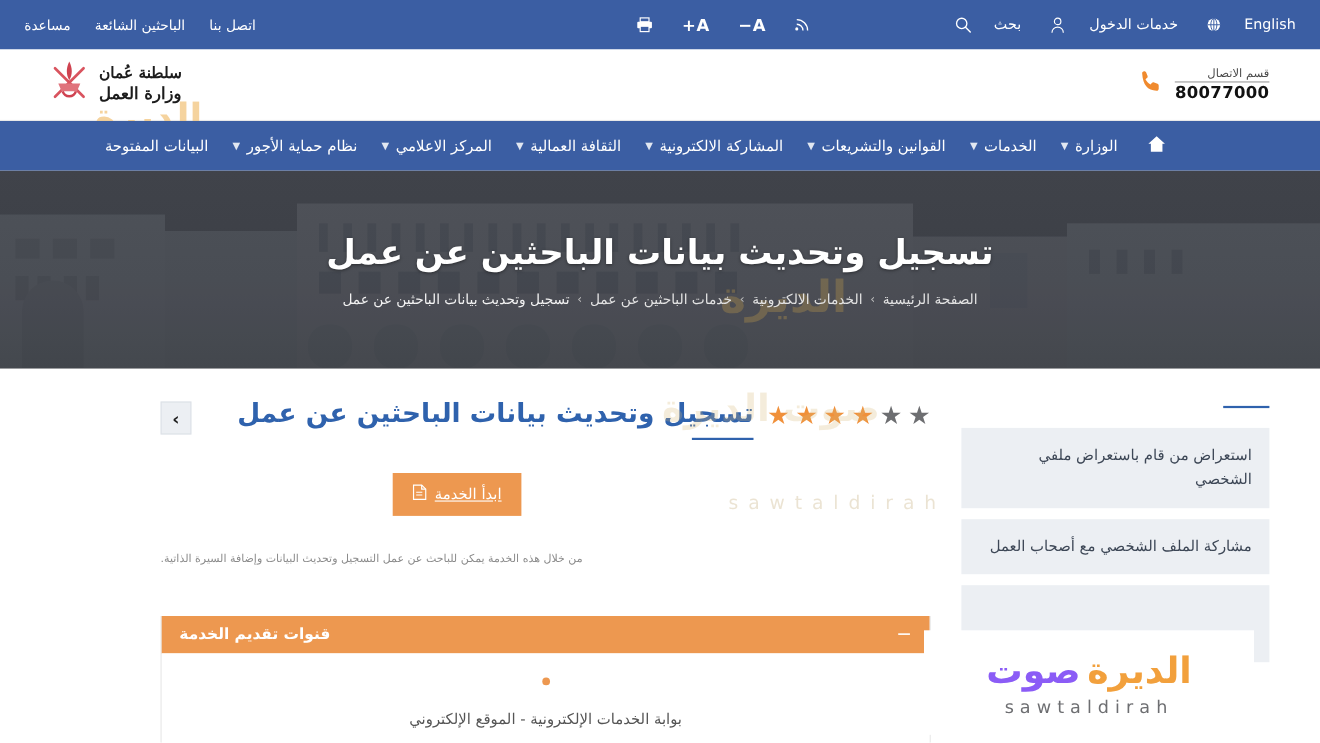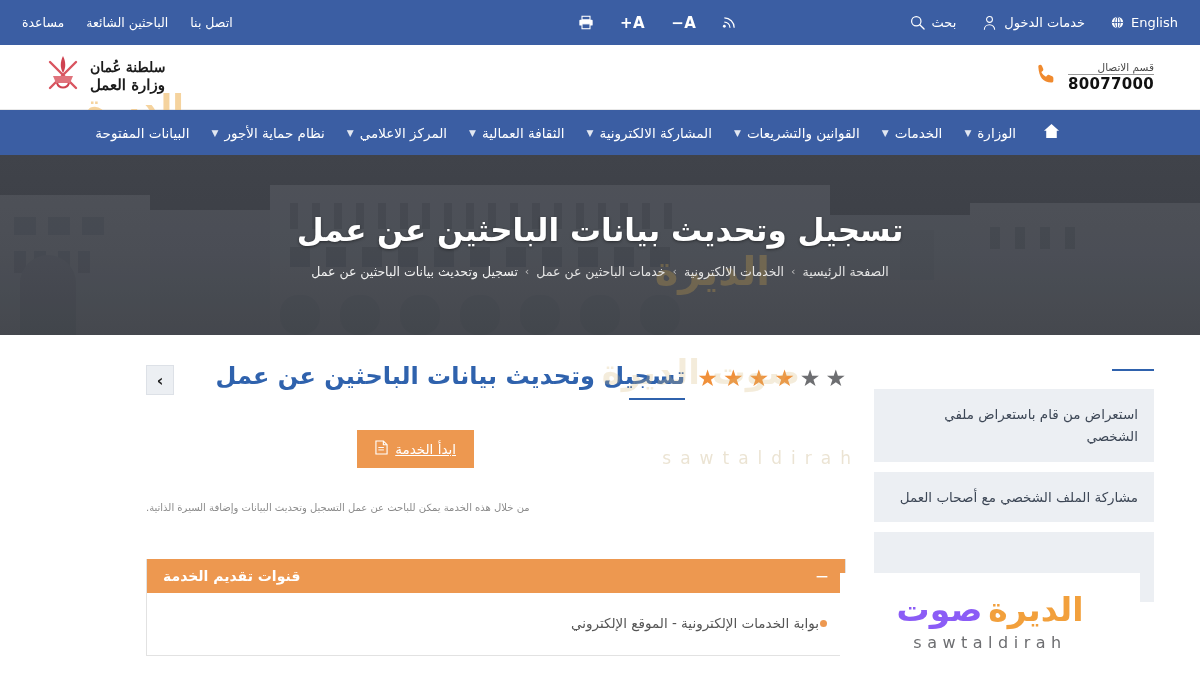--- a/index.html
+++ b/index.html
@@ -14,21 +14,21 @@
   .topbar {
     height: 45px; background: #3b5ea3; color: #fff;
     display: flex; align-items: center; justify-content: space-between;
     padding: 0 22px; font-size: 13px; position: relative;
   }
   .topbar-right, .topbar-left, .topbar-center { display: flex; align-items: center; }
   .topbar-right { gap: 26px; }
   .topbar-center { gap: 26px; position: absolute; left: 578px; top: 0; height: 45px; }
   .topbar-left { gap: 22px; }
   .tb-link { color: #fff; text-decoration: none; font-size: 12.5px; white-space: nowrap; }
-  .tb-item { display: flex; align-items: center; gap: 7px; cursor: pointer; white-space: nowrap; justify-content: flex-end; }
+  .tb-item { display: flex; align-items: center; gap: 21px; cursor: pointer; white-space: nowrap; justify-content: flex-end; }
   .tb-icon { display: inline-flex; align-items: center; justify-content: center; }
   .font-btn { font-size: 15px; font-weight: bold; letter-spacing: .5px; }
 
   
   .logostrip {
     height: 65px; background: #ffffff; position: relative;
     display: flex; align-items: center; justify-content: space-between;
     padding: 0 46px; border-bottom: 1px solid #e8e8e8;
   }
   .brand { display: flex; align-items: center; gap: 10px; }
@@ -101,21 +101,21 @@
 
   .svc-desc { color: #8b8b8b; font-size: 10px; margin-top: 34px; text-align: left; direction: rtl; }
 
   .panel { margin-top: 46px; border: 1px solid #e2e2e2; border-top: none; }
   .panel-head {
     background: #ed9850; color: #fff; height: 34px; display: flex; align-items: center;
     justify-content: space-between; padding: 0 16px; font-size: 14px; font-weight: bold;
   }
   .panel-toggle { font-size: 17px; cursor: pointer; line-height: 1; font-weight: normal; }
   .panel-body { background: #fff; padding: 22px 18px 24px 18px; }
-  .chan-item { display: flex; align-items: center; gap: 1px; justify-content: flex-start; font-size: 13.5px; color: #555; }
+  .chan-item { display: flex; align-items: center; gap: 23px; justify-content: flex-start; font-size: 13.5px; color: #555; flex-direction: column; }
   .bullet { width: 7px; height: 7px; border-radius: 50%; background: #ed9850; flex: none; }
 
   .side-title { color: #2f62ad; font-size: 19px; font-weight: bold; text-align: right; }
   .side-rule { width: 42px; height: 2px; background: #2f62ad; margin: 8px 0 18px auto; }
   .side-card {
     background: #eceff3; color: #3d4756; font-size: 13.5px; line-height: 1.65;
     padding: 14px 16px; margin-bottom: 10px; text-align: right; cursor: pointer;
   }
 
   

